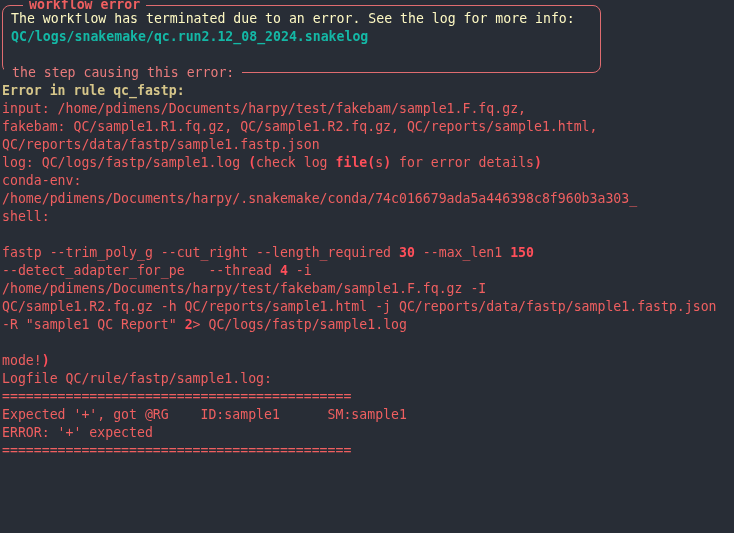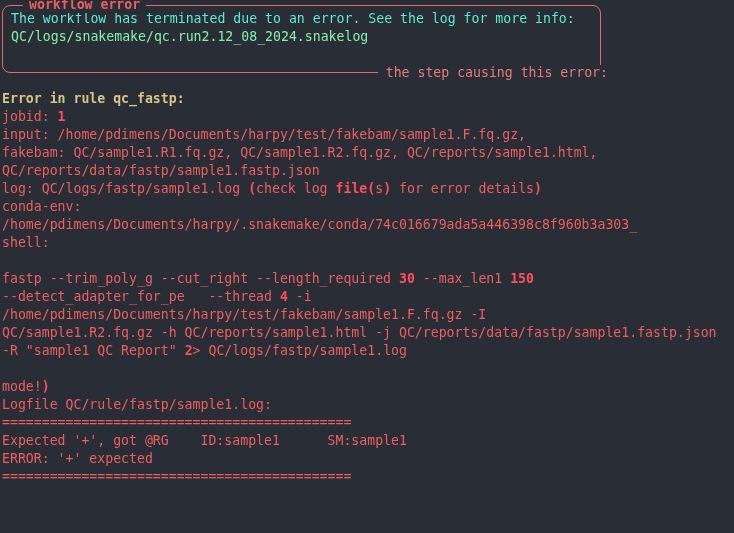--- a/index.html
+++ b/index.html
@@ -46,48 +46,48 @@
     padding: 0 6px;
     color: #ef5f60;
     font-weight: bold;
     font-size: 13.2px;
     line-height: 16px;
     white-space: nowrap;
   }
   .panel-footer {
     position: absolute;
     bottom: -10px;
-    left: 14px;
+    left: 1px;
     width: 599px;
-    text-align: right;
+    text-align: left;
     pointer-events: none;
   }
   .panel-footer span {
     background: #282d36;
     padding: 0 8px;
     color: #e97b7c;
     font-size: 13.2px;
     line-height: 18px;
     white-space: nowrap;
   }
 
   .panel-line {
-    color: #5eead4;
+    color: #fef9c3;
     white-space: pre;
     height: 18px;
     line-height: 18px;
   }
   .panel-line.strong {
-    color: #86efac;
-    font-weight: normal;
+    color: #14b8a6;
+    font-weight: bold;
   }
 
   
   .body {
-    margin-top: 17px;
+    margin-top: 9px;
     padding-left: 2px;
   }
   .line {
     white-space: pre;
     height: 18px;
     line-height: 18px;
     color: #ef5f60;
   }
   .line.blank { color: transparent; }
 
@@ -117,21 +117,20 @@
 
     <div class="panel-footer">
       <span>the step causing this error:</span>
     </div>
   </div>
 
   <div class="body">
 
     <div class="line"><span class="khaki">Error in rule qc_fastp:</span></div>
 
-    <div class="line"><span>jobid: </span><span class="hot">1</span></div>
 
     <div class="line">input: /home/pdimens/Documents/harpy/test/fakebam/sample1.F.fq.gz,</div>
 
     <div class="line">fakebam: QC/sample1.R1.fq.gz, QC/sample1.R2.fq.gz, QC/reports/sample1.html,</div>
     <div class="line">QC/reports/data/fastp/sample1.fastp.json</div>
 
     <div class="line"><span>log: QC/logs/fastp/sample1.log </span><span class="hot">(</span><span>check log </span><span class="hot">file</span><span class="hot">(</span><span>s</span><span class="hot">)</span><span> for error details</span><span class="hot">)</span></div>
 
     <div class="line">conda-env:</div>
     <div class="line">/home/pdimens/Documents/harpy/.snakemake/conda/74c016679ada5a446398c8f960b3a303_</div>

